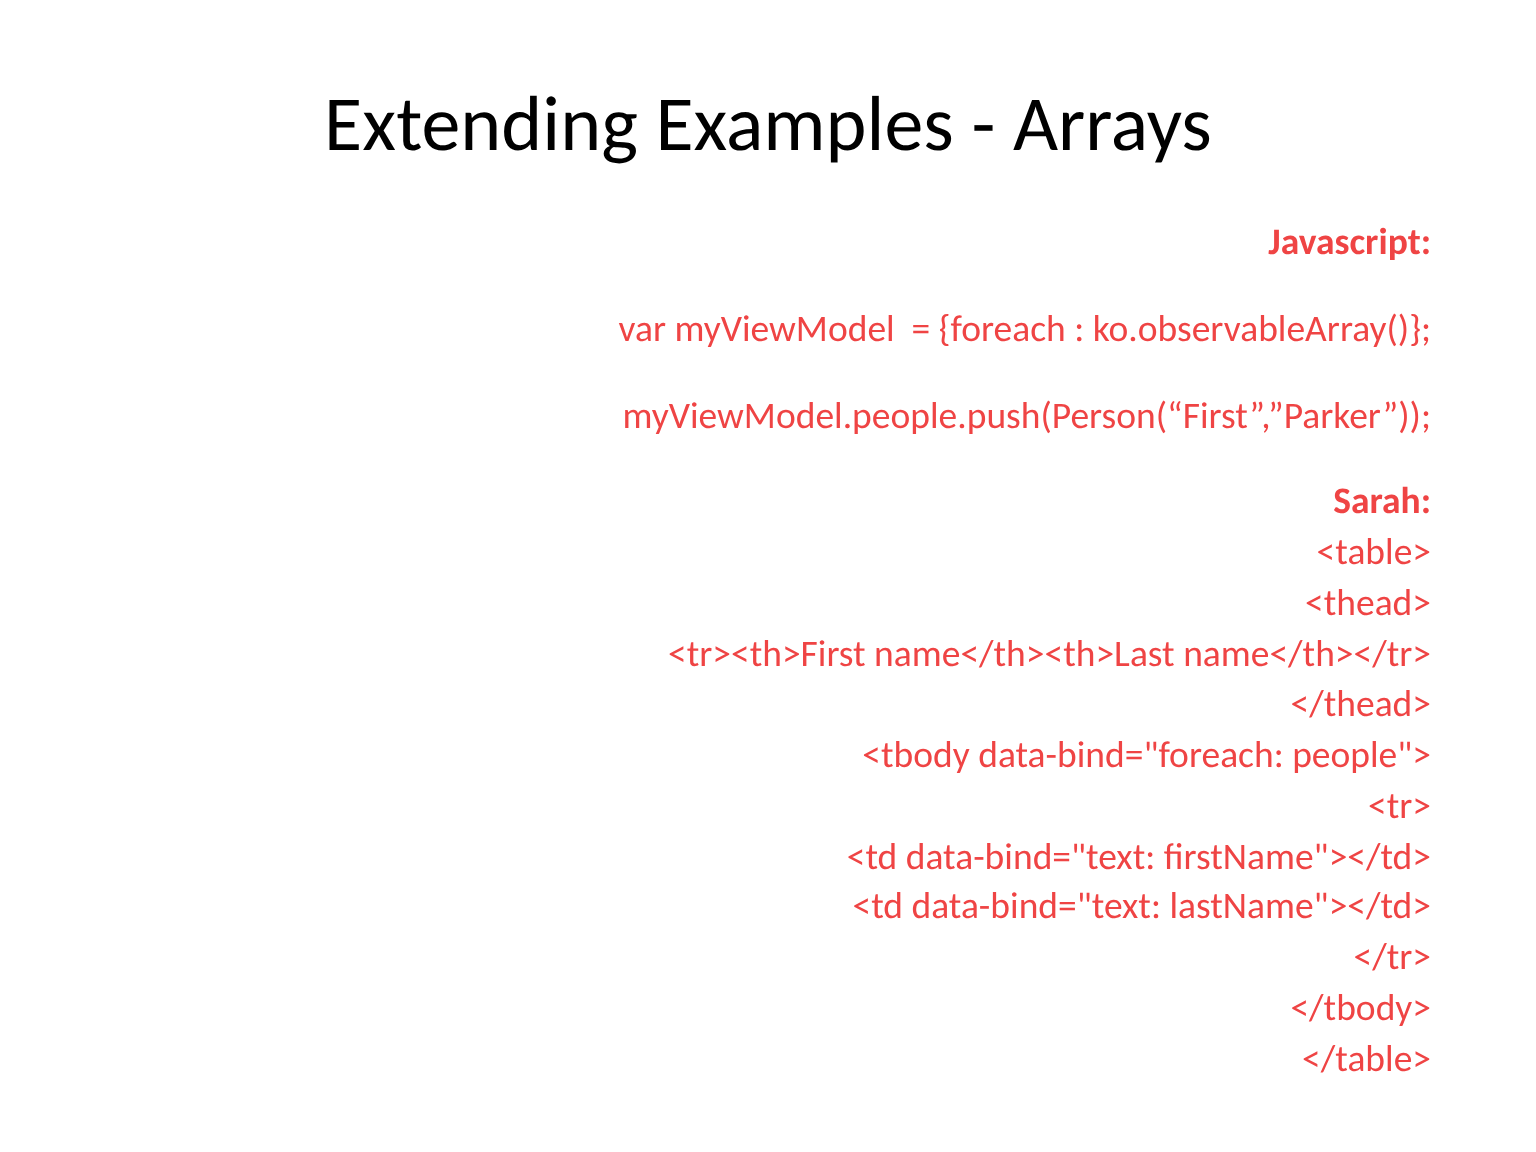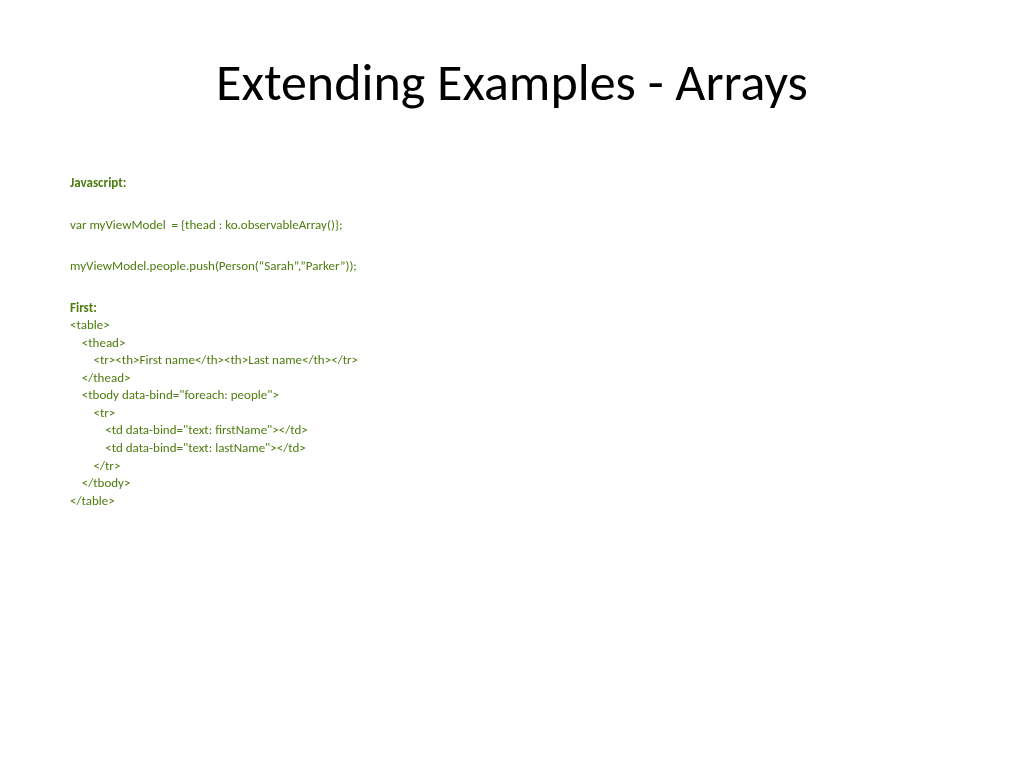--- a/index.html
+++ b/index.html
@@ -18,27 +18,28 @@
     }
     .slide {
       width: 100%;
       height: 100%;
       padding: 50px 70px 40px 70px;
     }
     .title {
       font-size: 52px;
       font-weight: 400;
       text-align: center;
-      margin-bottom: 60px;
+      margin-bottom: 30px;
       letter-spacing: 0px;
     }
     .content {
-      font-size: 13px;
+      font-size: 25px;
       line-height: 1.35;
-      color: #4d7c0f;
+      color: #ef4444;
+      text-align: right;
     }
     .section-label {
       font-weight: bold;
       display: block;
     }
     .code-block {
       white-space: pre;
       font-family: Calibri, "Segoe UI", Arial, sans-serif;
     }
     .spacer {
@@ -47,25 +48,25 @@
   </style>
 </head>
 <body>
 
 <div class="slide">
   <h1 class="title">Extending Examples - Arrays</h1>
 
   <div class="content">
     <span class="section-label">Javascript:</span>
     <div class="spacer"></div>
-    <div class="code-block">var myViewModel  = {thead : ko.observableArray()};</div>
+    <div class="code-block">var myViewModel  = {foreach : ko.observableArray()};</div>
     <div class="spacer"></div>
-    <div class="code-block">myViewModel.people.push(Person(“Sarah”,”Parker”));</div>
+    <div class="code-block">myViewModel.people.push(Person(“First”,”Parker”));</div>
     <div class="spacer"></div>
-    <span class="section-label">First:</span>
+    <span class="section-label">Sarah:</span>
     <div class="code-block">&lt;table&gt;
     &lt;thead&gt;
         &lt;tr&gt;&lt;th&gt;First name&lt;/th&gt;&lt;th&gt;Last name&lt;/th&gt;&lt;/tr&gt;
     &lt;/thead&gt;
     &lt;tbody data-bind="foreach: people"&gt;
         &lt;tr&gt;
             &lt;td data-bind="text: firstName"&gt;&lt;/td&gt;
             &lt;td data-bind="text: lastName"&gt;&lt;/td&gt;
         &lt;/tr&gt;
     &lt;/tbody&gt;

